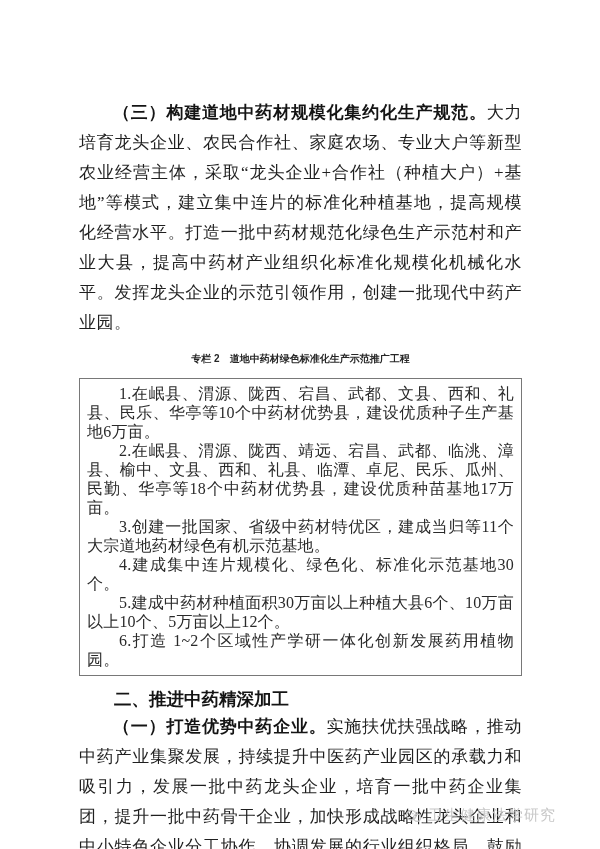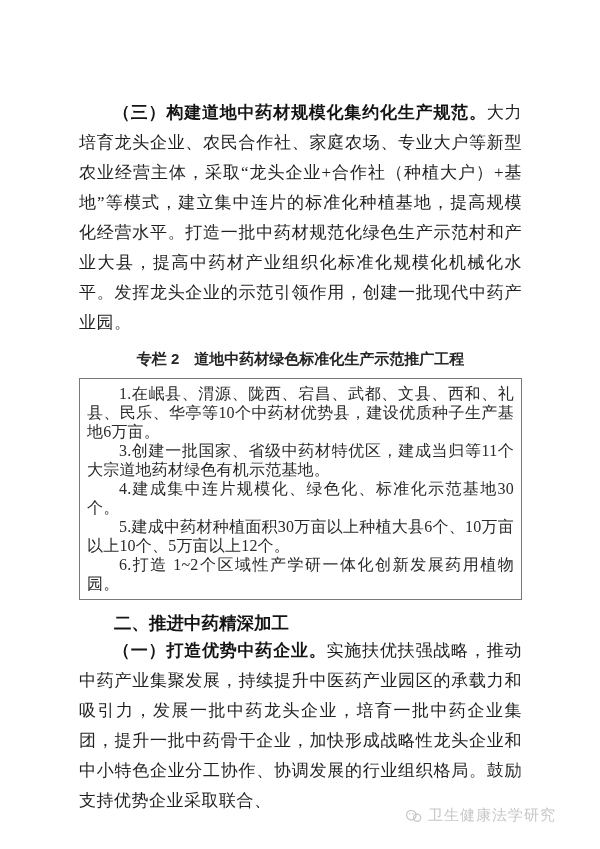--- a/index.html
+++ b/index.html
@@ -30,21 +30,21 @@
   }
   .para-lead {
     font-weight: bold;
     color: #141414;
   }
   .box-title {
     margin-top: 11px;
     text-align: center;
     font-family: "Liberation Sans", "DejaVu Sans", sans-serif;
     font-weight: bold;
-    font-size: 15px;
+    font-size: 10px;
     line-height: 20px;
     color: #262626;
   }
   .spec-box {
     margin-top: 9px;
     border: 1px solid #787878;
     padding: 5px 7px 6px 7px;
     font-size: 16px;
     line-height: 19px;
     color: #2a2a2a;
@@ -87,20 +87,21 @@
 
 <div class="page">
   <div class="content">
 
     <p class="body-para"><span class="para-lead">（三）构建道地中药材规模化集约化生产规范。</span><span>大力培育龙头企业、农民合作社、家庭农场、专业大户等新型农业经营主体，采取“龙头企业+合作社（种植大户）+基地”等模式，建立集中连片的标准化种植基地，提高规模化经营水平。打造一批中药材规范化绿色生产示范村和产业大县，提高中药材产业组织化标准化规模化机械化水平。发挥龙头企业的示范引领作用，创建一批现代中药产业园。</span></p>
 
     <div class="box-title">专栏 2　道地中药材绿色标准化生产示范推广工程</div>
 
     <div class="spec-box">
       <div class="box-item">1.在岷县、渭源、陇西、宕昌、武都、文县、西和、礼县、民乐、华亭等10个中药材优势县，建设优质种子生产基地6万亩。</div>
+      <div class="box-item">2.在岷县、渭源、陇西、靖远、宕昌、武都、临洮、漳县、榆中、文县、西和、礼县、临潭、卓尼、民乐、瓜州、民勤、华亭等18个中药材优势县，建设优质种苗基地17万亩。</div>
       <div class="box-item">3.创建一批国家、省级中药材特优区，建成当归等11个大宗道地药材绿色有机示范基地。</div>
       <div class="box-item">4.建成集中连片规模化、绿色化、标准化示范基地30个。</div>
       <div class="box-item">5.建成中药材种植面积30万亩以上种植大县6个、10万亩以上10个、5万亩以上12个。</div>
       <div class="box-item">6.打造 1~2个区域性产学研一体化创新发展药用植物园。</div>
     </div>
 
     <div class="section-heading">二、推进中药精深加工</div>
 
     <p class="body-para para2"><span class="para-lead">（一）打造优势中药企业。</span><span>实施扶优扶强战略，推动中药产业集聚发展，持续提升中医药产业园区的承载力和吸引力，发展一批中药龙头企业，培育一批中药企业集团，提升一批中药骨干企业，加快形成战略性龙头企业和中小特色企业分工协作、协调发展的行业组织格局。鼓励支持优势企业采取联合、</span></p>
 

